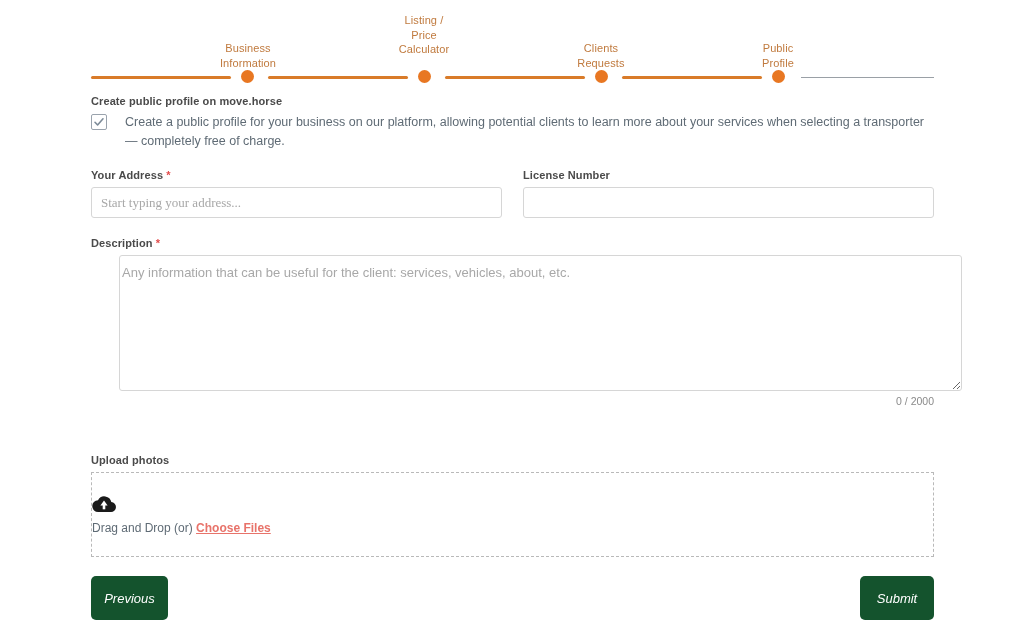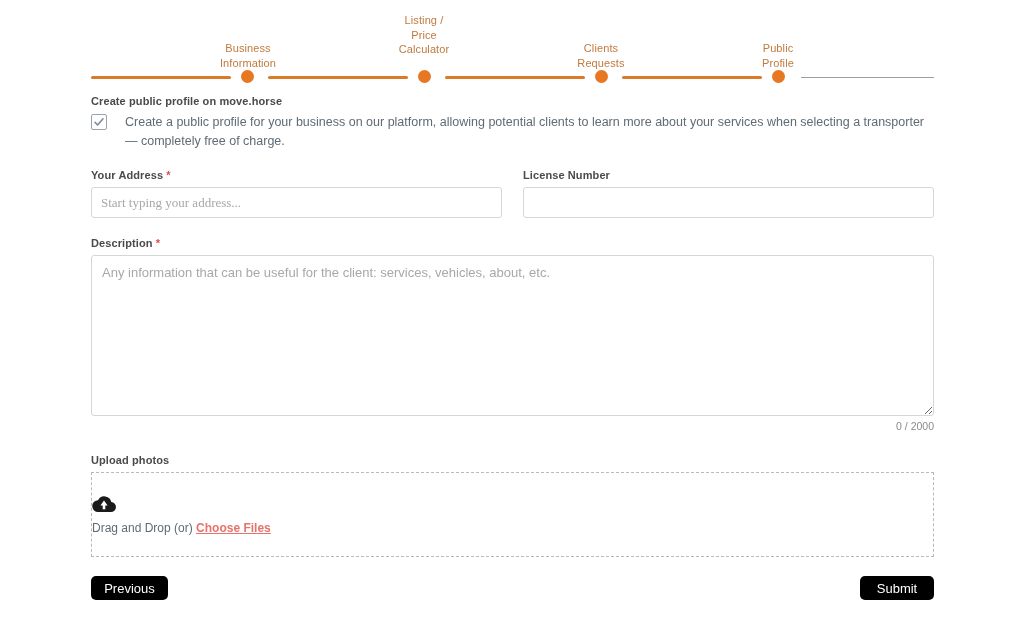--- a/index.html
+++ b/index.html
@@ -137,30 +137,31 @@
   .desc-block {
     position: absolute;
     left: 91px;
     top: 237px;
     width: 843px;
   }
   .desc-block .field-label { display: block; margin-bottom: 6px; }
   .desc-area {
     box-sizing: border-box;
     width: 843px;
-    height: 161px;
+    height: 136px;
     border: 1px solid #d6d6d6;
     border-radius: 3px;
-    padding: 9px 10px;
+    padding: 9px 2px;
     font-family: "Liberation Sans", sans-serif;
     font-size: 13px;
     color: #3c4043;
     resize: vertical;
     outline: none;
     display: block;
+    margin-left: 28px;
   }
   .desc-area::placeholder { color: #a8a8a8; }
   .counter {
     text-align: right;
     font-size: 10.5px;
     color: #8a8a8a;
     margin-top: 4px;
   }
 
   
@@ -187,28 +188,29 @@
   .dz-link {
     color: #e8736a;
     text-decoration: underline;
     font-weight: bold;
     cursor: pointer;
   }
 
   
   .btn {
     position: absolute;
-    height: 24px;
-    background: #000000;
+    height: 44px;
+    background: #14532d;
     color: #ffffff;
     border: none;
     border-radius: 5px;
     font-family: "Liberation Sans", sans-serif;
     font-size: 13px;
     cursor: pointer;
+    font-style: italic;
   }
   .btn-prev { left: 91px; top: 576px; width: 77px; }
   .btn-submit { left: 860px; top: 576px; width: 74px; }
 </style>
 </head>
 <body>
 
 <div class="stepper">
   <div class="step-labels">
 

